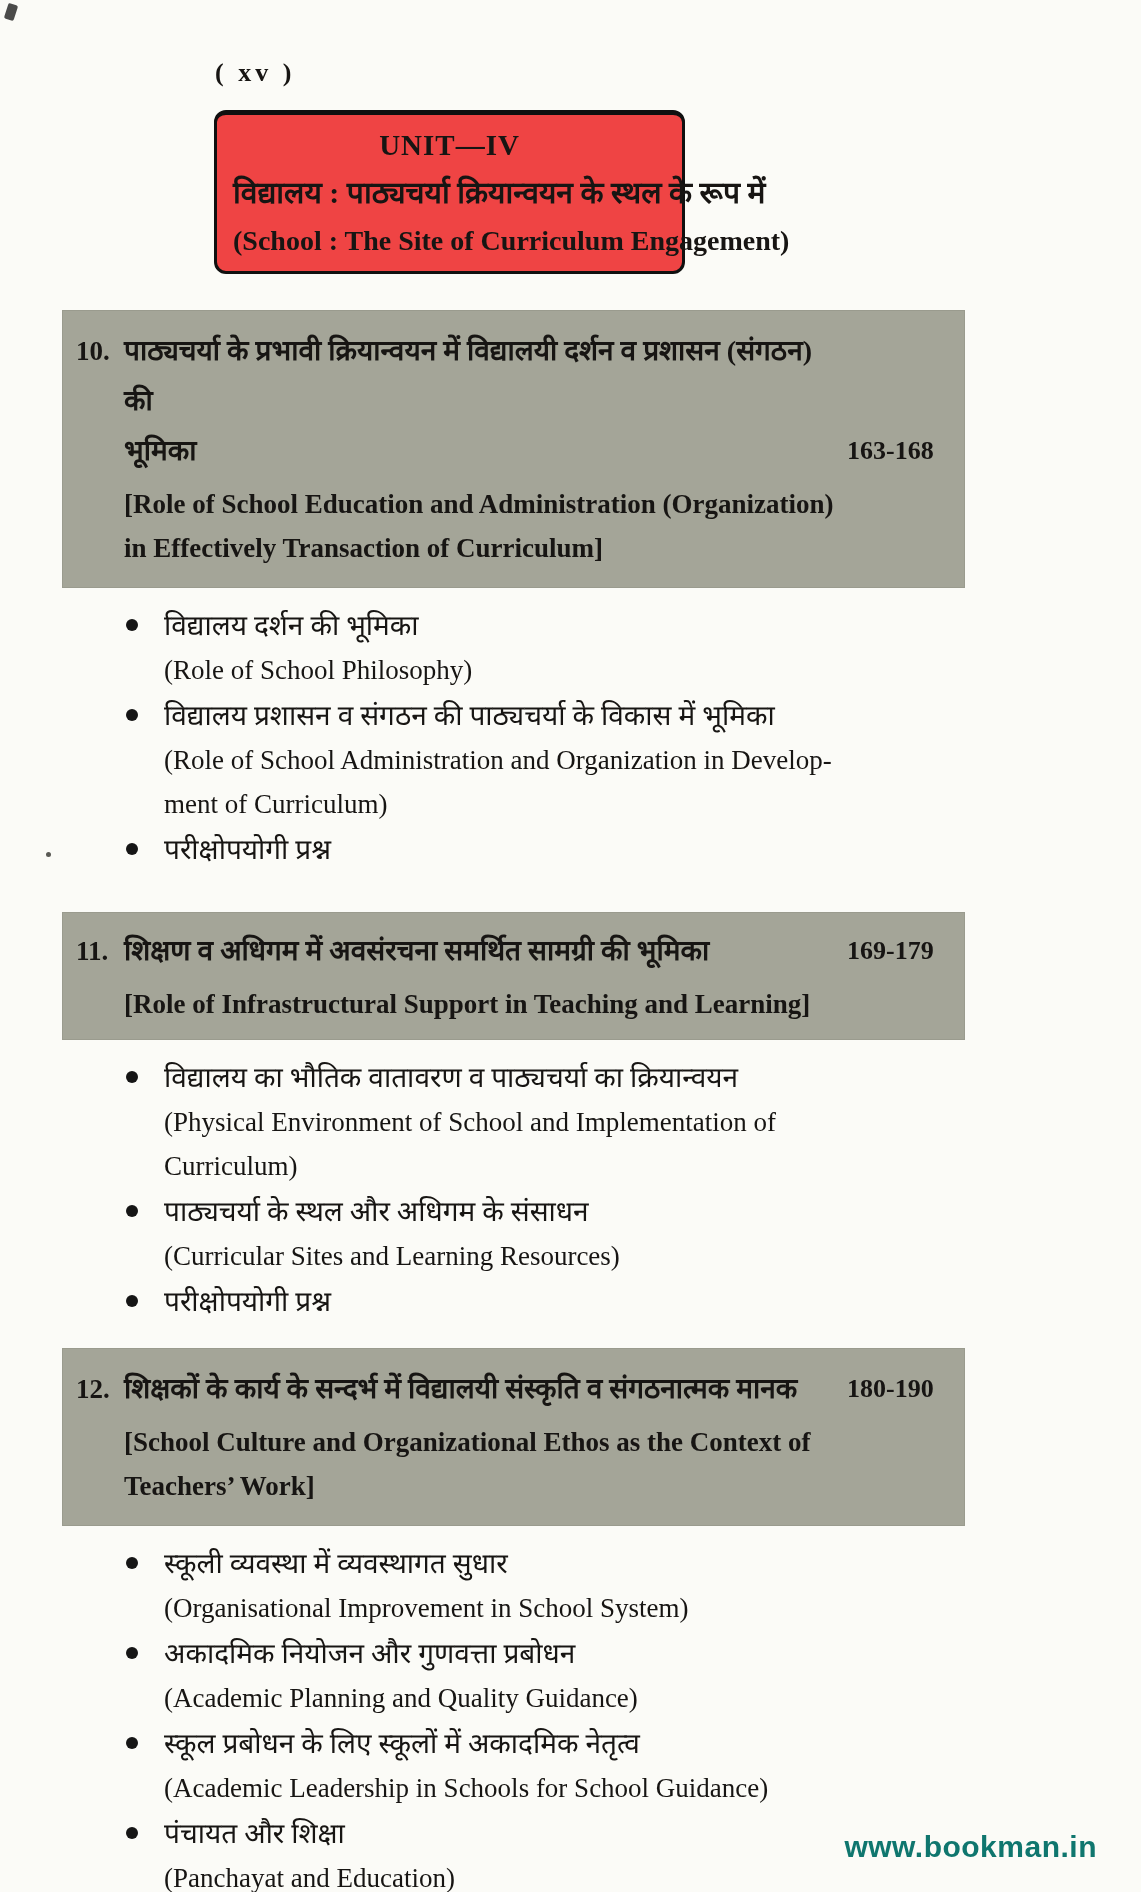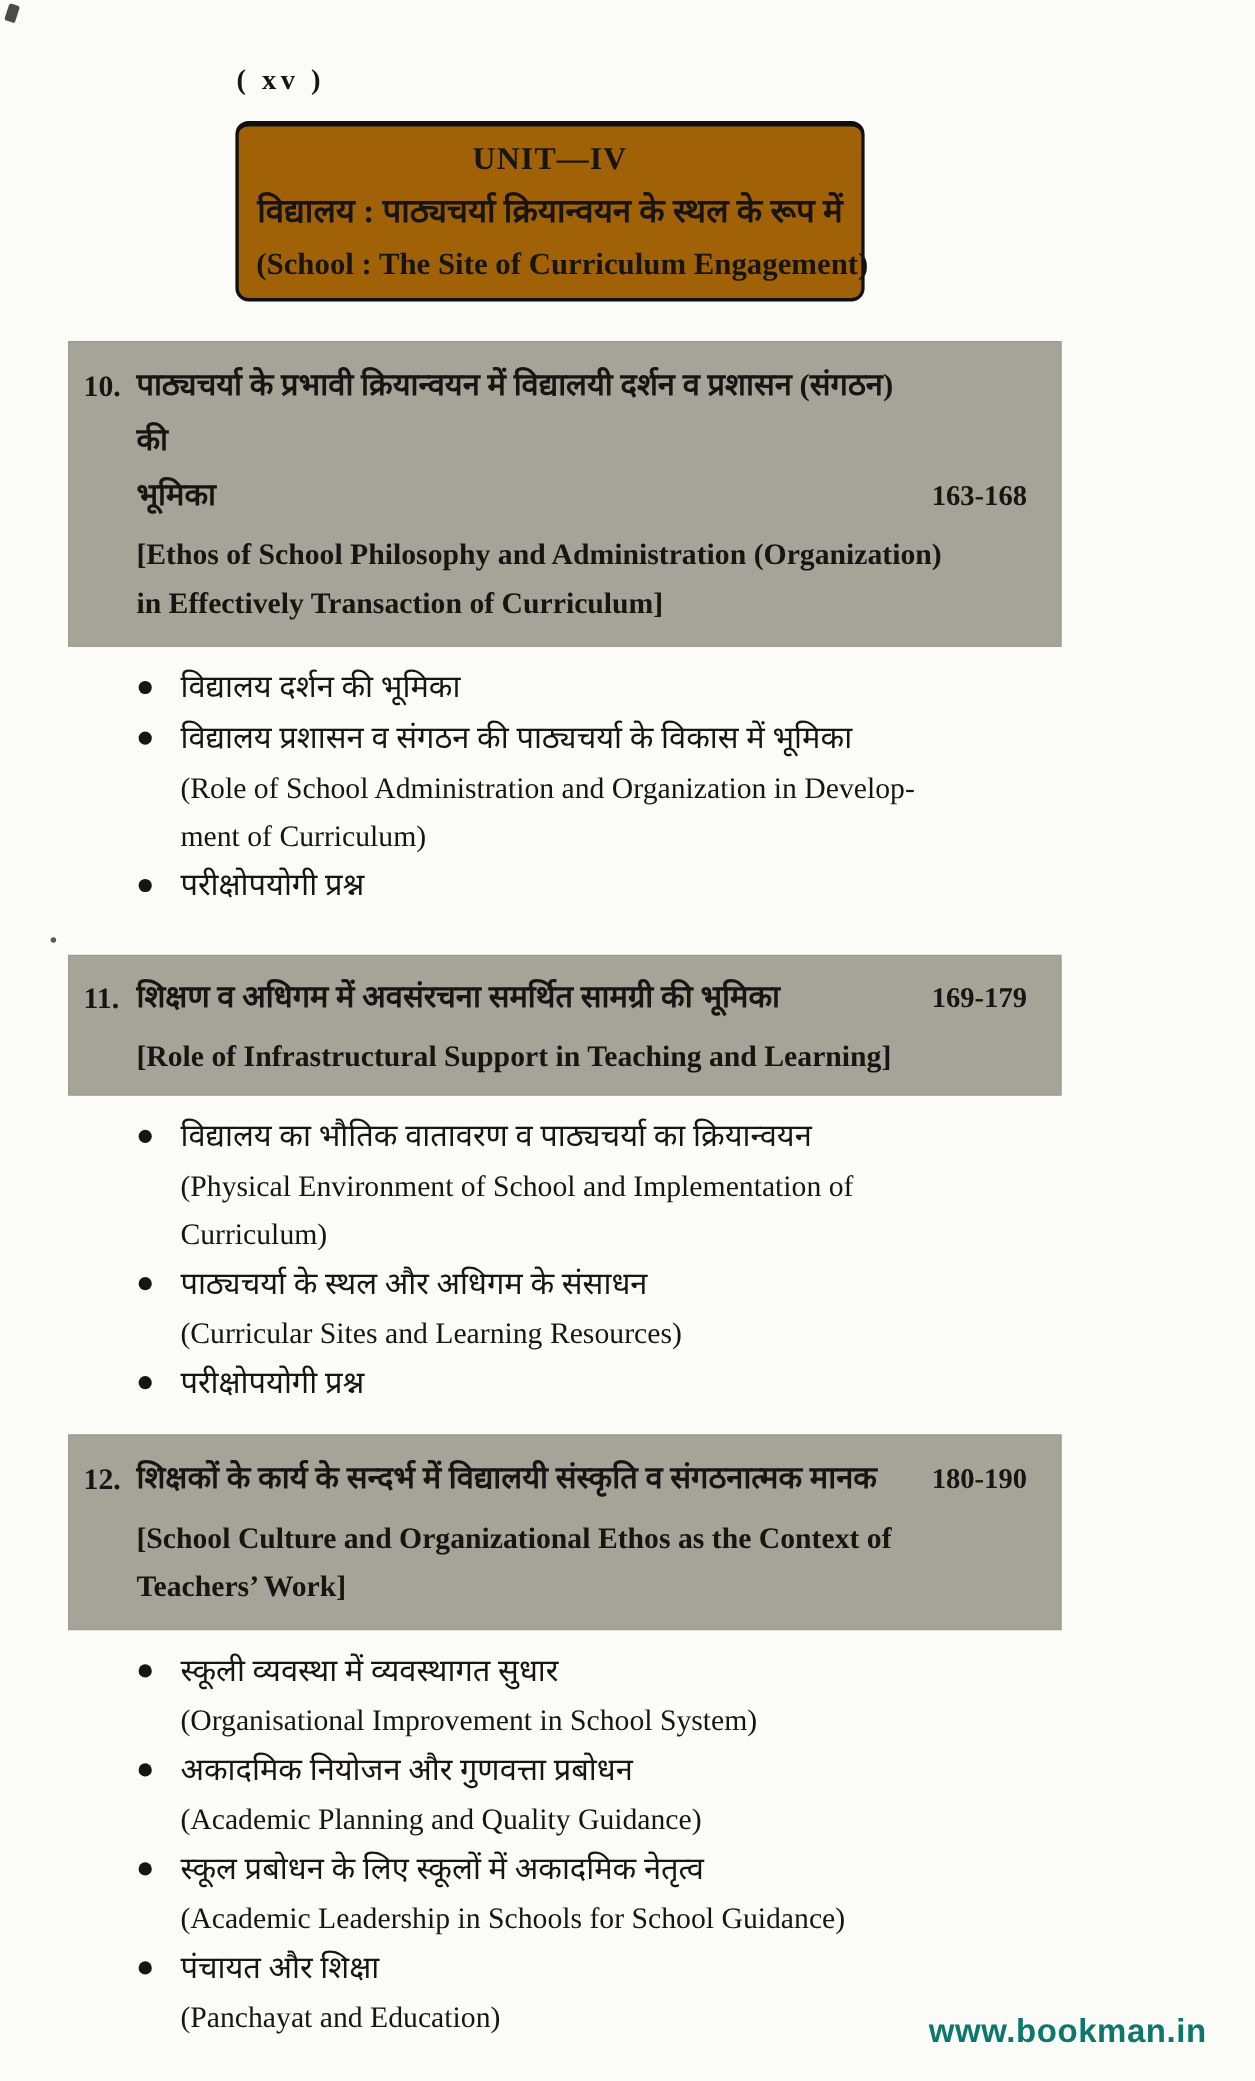--- a/index.html
+++ b/index.html
@@ -17,25 +17,25 @@
   .speck { position:absolute; top:4px; left:6px; width:10px; height:16px; background:#2c2c2c; border-radius:2px; transform:rotate(18deg); opacity:.85; }
   .speck2 { position:absolute; top:852px; left:46px; width:5px; height:5px; background:#5a5a55; border-radius:50%; }
 
   .page-number {
     width:570px; margin-left:215px;
     text-align:left; font-weight:700; font-size:26px; line-height:30px;
     letter-spacing:4px;
   }
 
   .unit-box {
-    width:572px; margin-left:214px; margin-top:22px;
+    width:471px; margin-left:214px; margin-top:22px;
     border:3px solid #101010; border-top-width:5px; border-radius:12px;
     padding:12px 16px 12px 16px;
     text-align:center;
-    background:#a16207;
+    background:#ef4444;
   }
   .unit-label { font-weight:700; font-size:29px; line-height:36px; letter-spacing:1px; }
   .unit-title-hindi { font-weight:700; font-size:30px; line-height:44px; margin-top:8px; white-space:nowrap; }
   .unit-title-english { font-weight:700; font-size:28px; line-height:36px; margin-top:8px; white-space:nowrap; }
 
   .band {
     width:903px; margin-left:62px;
     background:#a4a598;
     padding:16px 6px 18px 14px;
     box-shadow:0 0 0 1px #9a9b8e inset;
@@ -83,28 +83,29 @@
   </div>
 
   <section class="entry">
     <div class="band mt-e10">
       <div class="band-row">
         <div class="entry-number">10.</div>
         <div class="entry-hindi hindi">पाठ्यचर्या के प्रभावी क्रियान्वयन में विद्यालयी दर्शन व प्रशासन (संगठन) की
 भूमिका</div>
         <div class="entry-pages bottom">163-168</div>
       </div>
-      <div class="entry-english">[Ethos of School Philosophy and Administration (Organization)
+      <div class="entry-english">[Role of School Education and Administration (Organization)
 in Effectively Transaction of Curriculum]</div>
     </div>
     <div class="topics">
       <div class="topic">
         <span class="dot"></span>
         <div class="topic-text">
           <div class="topic-hindi hindi">विद्यालय दर्शन की भूमिका</div>
+          <div class="topic-english">(Role of School Philosophy)</div>
         </div>
       </div>
       <div class="topic">
         <span class="dot"></span>
         <div class="topic-text">
           <div class="topic-hindi hindi">विद्यालय प्रशासन व संगठन की पाठ्यचर्या के विकास में भूमिका</div>
           <div class="topic-english">(Role of School Administration and Organization in Develop-
 ment of Curriculum)</div>
         </div>
       </div>

